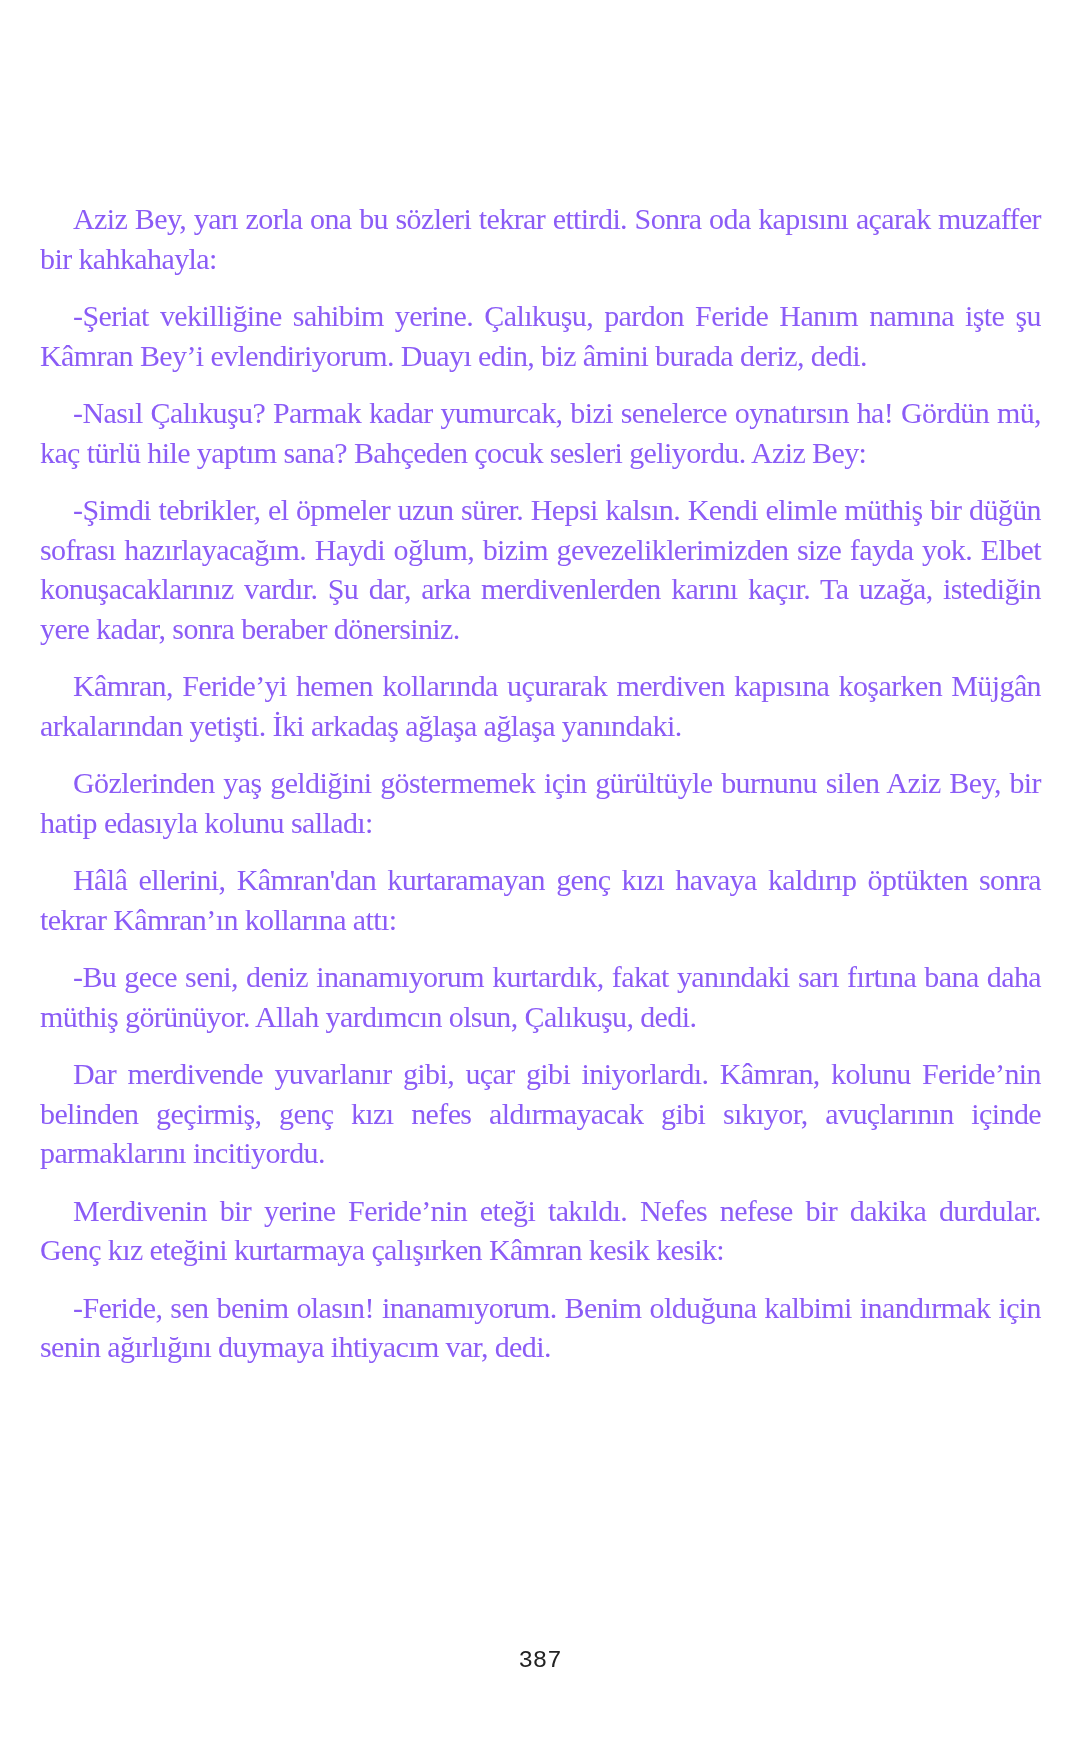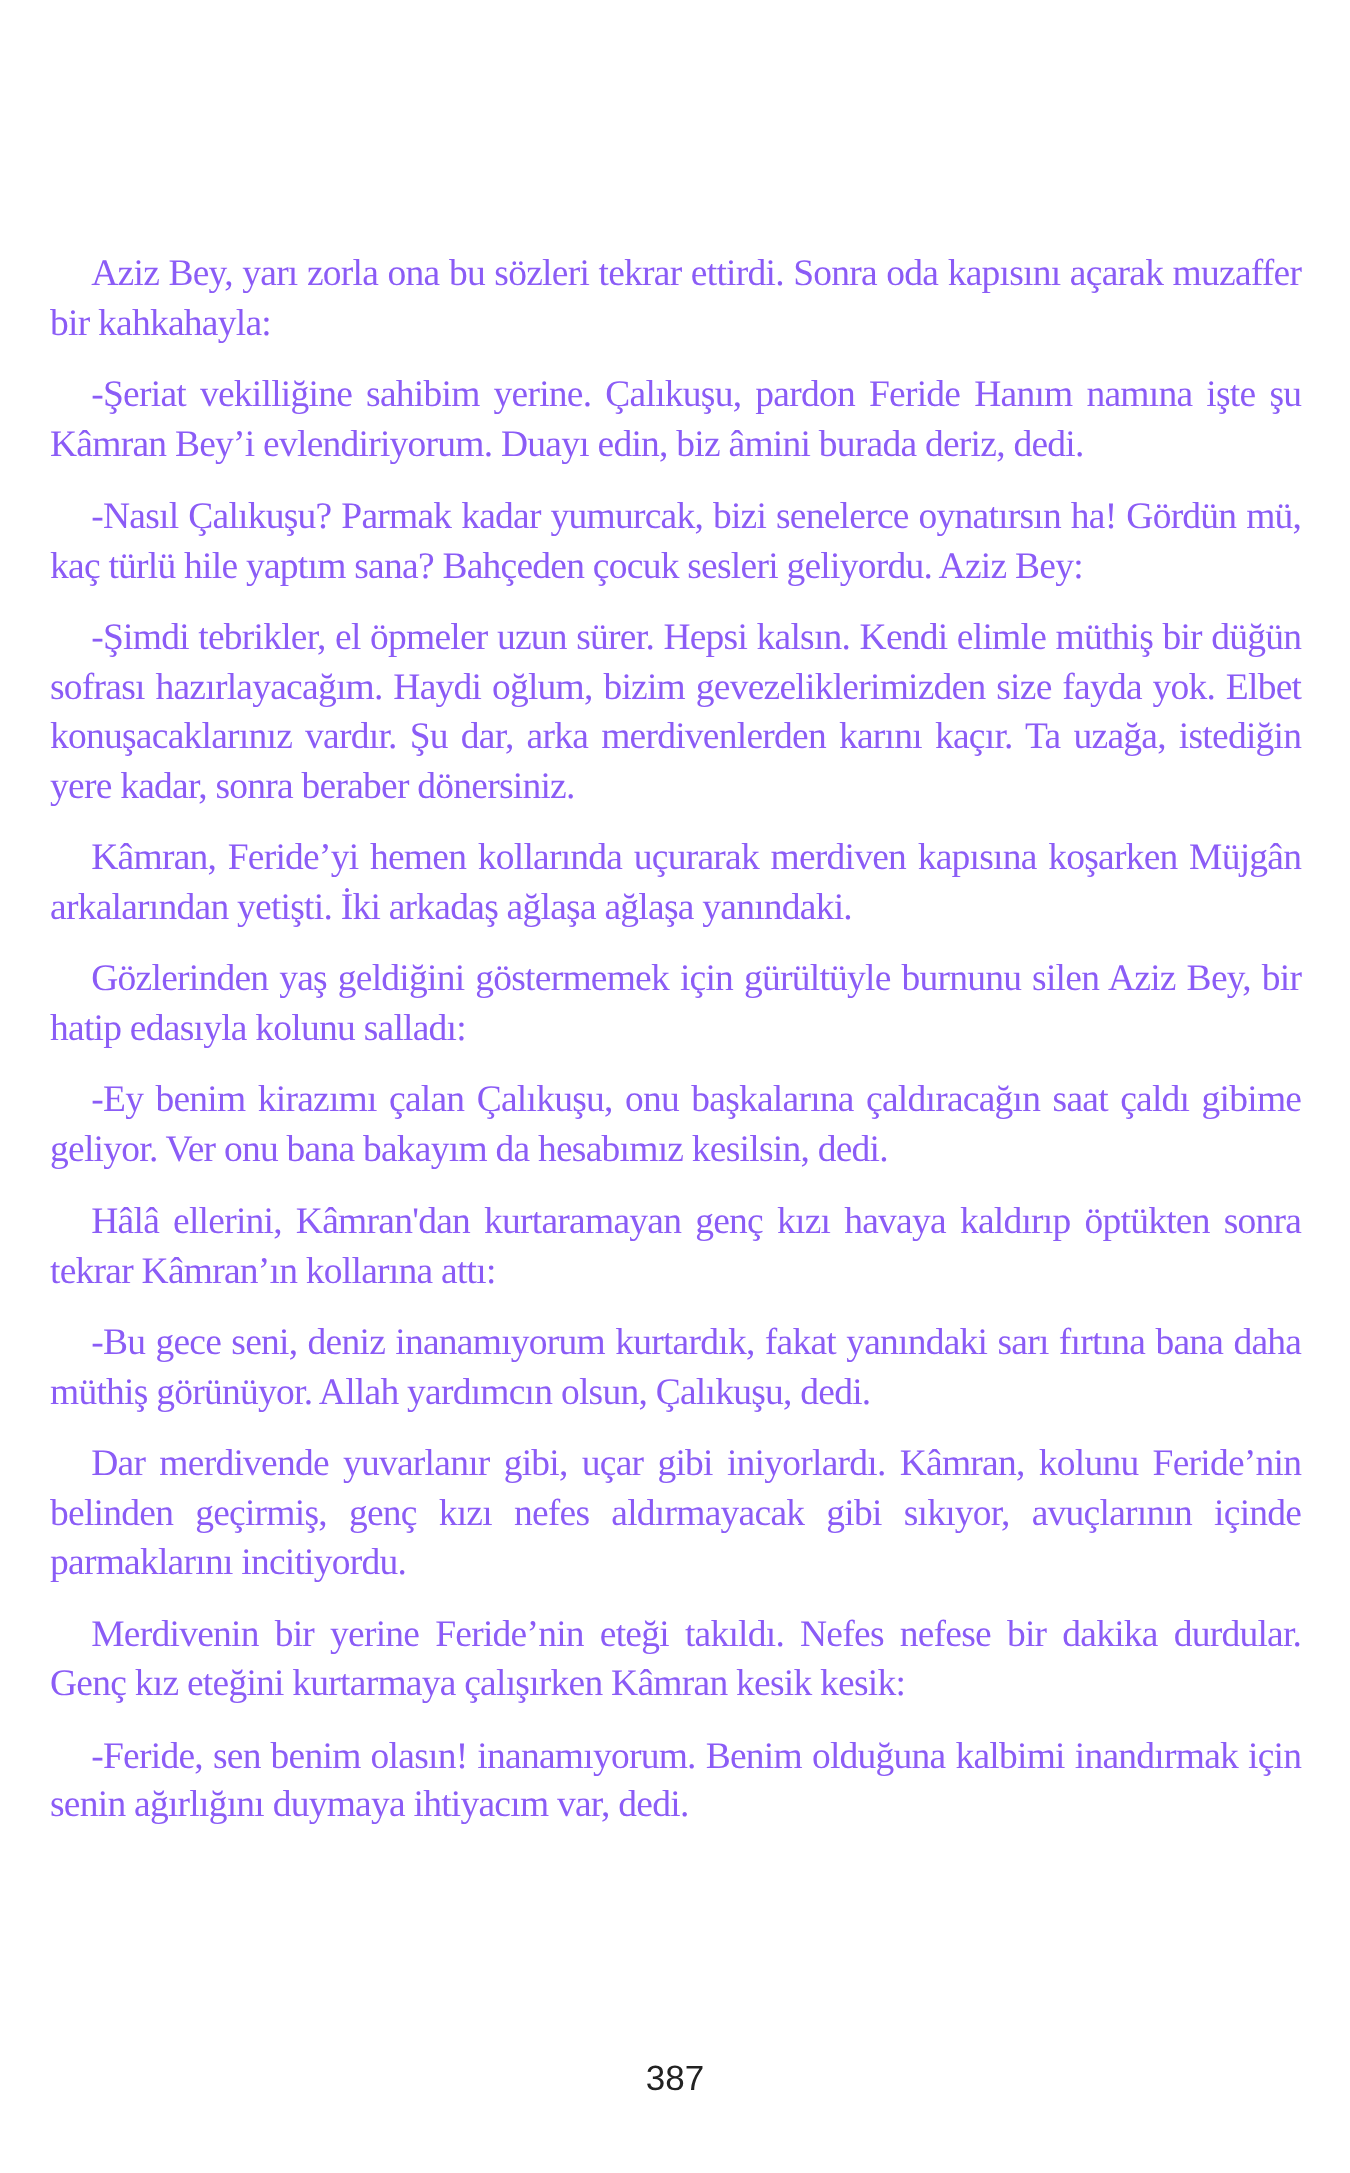--- a/index.html
+++ b/index.html
@@ -10,35 +10,34 @@
       font-size: 30px; line-height: 39.5px; color: #8b5cf6;
       letter-spacing: -0.6px;
       margin-top: 44px;
     }
     .para {
       margin: 0 0 18px 0; text-indent: 33px; text-align: justify;
       text-align-last: left;
     }
     .page-number {
       position: absolute; left: 0; width: 1080px; top: 1647px;
-      text-align: center; font-family: Liberation Sans, sans-serif;
-      font-size: 28px; color: #222222;
+      text-align: center; font-family: Liberation Mono, monospace;
+      font-size: 24px; color: #222222;
     }
   </style>
 </head>
 <body>
 
 <div class="page">
   <p class="para">Aziz Bey, yarı zorla ona bu sözleri tekrar ettirdi. Sonra oda kapısını açarak muzaffer bir kahkahayla:</p>
   <p class="para">-Şeriat vekilliğine sahibim yerine. Çalıkuşu, pardon Feride Hanım namına işte şu Kâmran Bey’i evlendiriyorum. Duayı edin, biz âmini burada deriz, dedi.</p>
   <p class="para">-Nasıl Çalıkuşu? Parmak kadar yumurcak, bizi senelerce oynatırsın ha! Gördün mü, kaç türlü hile yaptım sana? Bahçeden çocuk sesleri geliyordu. Aziz Bey:</p>
   <p class="para">-Şimdi tebrikler, el öpmeler uzun sürer. Hepsi kalsın. Kendi elimle müthiş bir düğün sofrası hazırlayacağım. Haydi oğlum, bizim gevezeliklerimizden size fayda yok. Elbet konuşacaklarınız vardır. Şu dar, arka merdivenlerden karını kaçır. Ta uzağa, istediğin yere kadar, sonra beraber dönersiniz.</p>
   <p class="para">Kâmran, Feride’yi hemen kollarında uçurarak merdiven kapısına koşarken Müjgân arkalarından yetişti. İki arkadaş ağlaşa ağlaşa yanındaki.</p>
   <p class="para">Gözlerinden yaş geldiğini göstermemek için gürültüyle burnunu silen Aziz Bey, bir hatip edasıyla kolunu salladı:</p>
-  <p class="para">-Ey benim kirazımı çalan Çalıkuşu, onu başkalarına çaldıracağın saat çaldı gibime geliyor. Ver onu bana bakayım da hesabımız kesilsin, dedi.</p>
   <p class="para">Hâlâ ellerini, Kâmran'dan kurtaramayan genç kızı havaya kaldırıp öptükten sonra tekrar Kâmran’ın kollarına attı:</p>
   <p class="para">-Bu gece seni, deniz inanamıyorum kurtardık, fakat yanındaki sarı fırtına bana daha müthiş görünüyor. Allah yardımcın olsun, Çalıkuşu, dedi.</p>
   <p class="para">Dar merdivende yuvarlanır gibi, uçar gibi iniyorlardı. Kâmran, kolunu Feride’nin belinden geçirmiş, genç kızı nefes aldırmayacak gibi sıkıyor, avuçlarının içinde parmaklarını incitiyordu.</p>
   <p class="para">Merdivenin bir yerine Feride’nin eteği takıldı. Nefes nefese bir dakika durdular. Genç kız eteğini kurtarmaya çalışırken Kâmran kesik kesik:</p>
   <p class="para">-Feride, sen benim olasın! inanamıyorum. Benim olduğuna kalbimi inandırmak için senin ağırlığını duymaya ihtiyacım var, dedi.</p>
 </div>
 
 <div class="page-number">387</div>
 
 </body></html>

